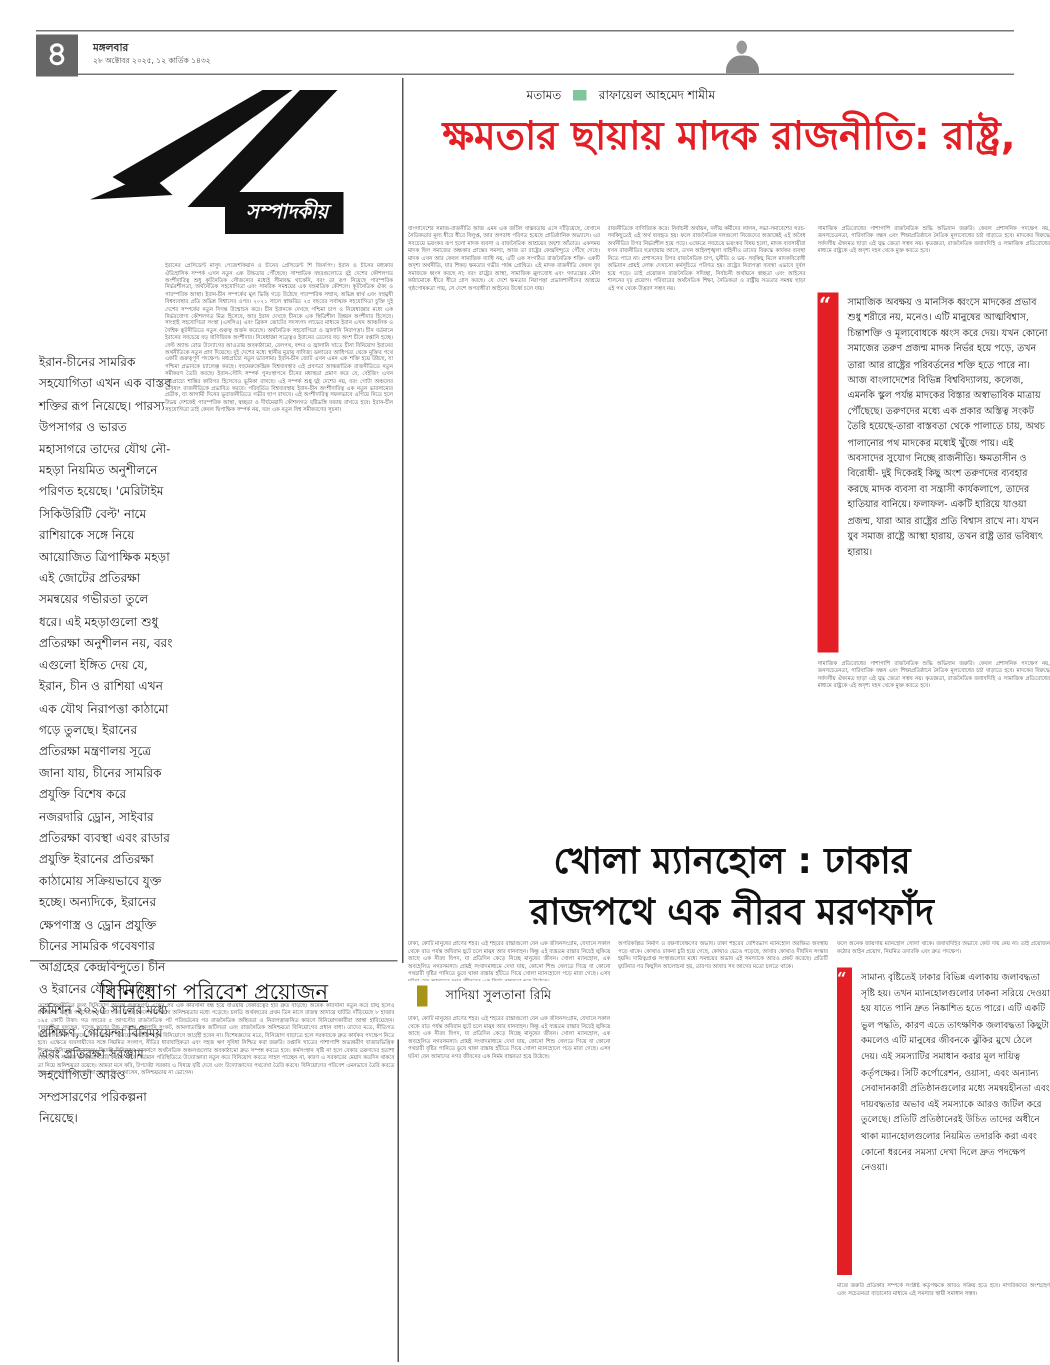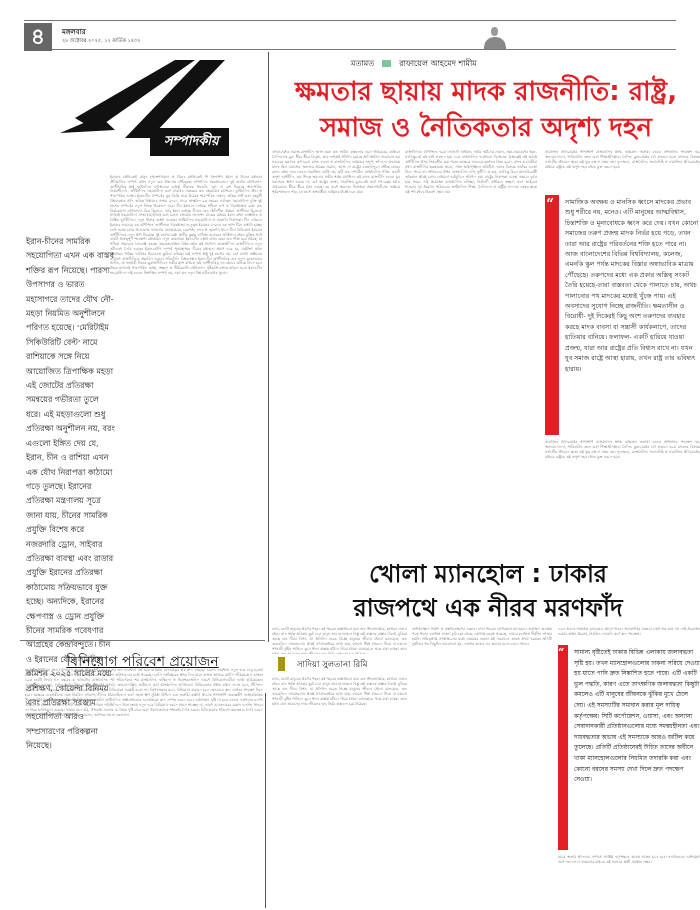--- a/index.html
+++ b/index.html
@@ -74,21 +74,20 @@
 <div class="ed-body-small">ইরানের প্রেসিডেন্ট মাসুদ পেজেশকিয়ান ও চীনের প্রেসিডেন্ট শি জিনপিং। ইরান ও চীনের মধ্যকার ঐতিহাসিক সম্পর্ক এখন নতুন এক উচ্চতায় পৌঁছেছে। সাম্প্রতিক বছরগুলোতে দুই দেশের কৌশলগত অংশীদারিত্ব শুধু কূটনৈতিক সৌজন্যের মধ্যেই সীমাবদ্ধ থাকেনি, বরং তা রূপ নিয়েছে পারস্পরিক নির্ভরশীলতা, অর্থনৈতিক সহযোগিতা এবং সামরিক সমন্বয়ের এক বহুমাত্রিক কৌশলে। কূটনৈতিক ঐক্য ও পারস্পরিক আস্থা। ইরান-চীন সম্পর্কের মূল ভিত্তি গড়ে উঠেছে পারস্পরিক সম্মান, অভিন্ন স্বার্থ এবং বহুমুখী বিশ্বব্যবস্থার প্রতি অভিন্ন বিশ্বাসের ওপর। ২০২১ সালে স্বাক্ষরিত ২৫ বছরের সর্বাত্মক সহযোগিতা চুক্তি দুই দেশের সম্পর্কের নতুন দিগন্ত উন্মোচন করে। চীন ইরানকে দেখছে পশ্চিমা চাপ ও নিষেধাজ্ঞার মধ্যে এক নির্ভরযোগ্য কৌশলগত মিত্র হিসেবে, আর ইরান দেখছে চীনকে এক স্থিতিশীল উন্নয়ন অংশীদার হিসেবে। সাংহাই সহযোগিতা সংস্থা (এসসিও) এবং ব্রিকস জোটের সদস্যপদ লাভের মাধ্যমে ইরান এখন আঞ্চলিক ও বৈশ্বিক কূটনীতিতে নতুন গুরুত্ব অর্জন করেছে। অর্থনৈতিক সহযোগিতা ও জ্বালানি নিরাপত্তা। চীন বর্তমানে ইরানের সবচেয়ে বড় বাণিজ্যিক অংশীদার। নিষেধাজ্ঞা সত্ত্বেও ইরানের তেলের বড় অংশ চীনে রপ্তানি হচ্ছে। বেল্ট অ্যান্ড রোড উদ্যোগের আওতায় অবকাঠামো, রেলপথ, বন্দর ও জ্বালানি খাতে চীনা বিনিয়োগ ইরানের অর্থনীতিকে নতুন প্রাণ দিয়েছে। দুই দেশের মধ্যে স্থানীয় মুদ্রায় বাণিজ্য ডলারের আধিপত্য থেকে মুক্তির পথে একটি গুরুত্বপূর্ণ পদক্ষেপ। মধ্যপ্রাচ্যে নতুন ভারসাম্য। ইরান-চীন জোট এখন এমন এক শক্তি হয়ে উঠছে, যা পশ্চিমা প্রভাবকে চ্যালেঞ্জ করছে। বহুমেরুকেন্দ্রিক বিশ্বব্যবস্থার এই প্রবণতা আন্তর্জাতিক রাজনীতিতে নতুন সমীকরণ তৈরি করছে। ইরান-সৌদি সম্পর্ক পুনঃস্থাপনে চীনের মধ্যস্থতা প্রমাণ করে যে, বেইজিং এখন মধ্যপ্রাচ্যে শান্তির কারিগর হিসেবেও ভূমিকা রাখছে। এই সম্পর্ক শুধু দুই দেশের নয়, বরং গোটা অঞ্চলের ভবিষ্যৎ রাজনীতিকে প্রভাবিত করবে। পরিবর্তিত বিশ্বব্যবস্থায় ইরান-চীন অংশীদারিত্ব এক নতুন ভারসাম্যের প্রতীক, যা আগামী দিনের ভূরাজনীতিতে গভীর ছাপ রাখবে। এই অংশীদারিত্ব সফলভাবে এগিয়ে নিতে হলে উভয় দেশকেই পারস্পরিক আস্থা, স্বচ্ছতা ও দীর্ঘমেয়াদি কৌশলগত দৃষ্টিভঙ্গি বজায় রাখতে হবে। ইরান-চীন সহযোগিতা তাই কেবল দ্বিপাক্ষিক সম্পর্ক নয়, বরং এক নতুন বিশ্ব সমীকরণের সূচনা।</div>
 <div class="ed-pull">ইরান-চীনের সামরিক সহযোগিতা এখন এক বাস্তব শক্তির রূপ নিয়েছে। পারস্য উপসাগর ও ভারত মহাসাগরে তাদের যৌথ নৌ-মহড়া নিয়মিত অনুশীলনে পরিণত হয়েছে। 'মেরিটাইম সিকিউরিটি বেল্ট' নামে রাশিয়াকে সঙ্গে নিয়ে আয়োজিত ত্রিপাক্ষিক মহড়া এই জোটের প্রতিরক্ষা সমন্বয়ের গভীরতা তুলে ধরে। এই মহড়াগুলো শুধু প্রতিরক্ষা অনুশীলন নয়, বরং এগুলো ইঙ্গিত দেয় যে, ইরান, চীন ও রাশিয়া এখন এক যৌথ নিরাপত্তা কাঠামো গড়ে তুলছে। ইরানের প্রতিরক্ষা মন্ত্রণালয় সূত্রে জানা যায়, চীনের সামরিক প্রযুক্তি বিশেষ করে নজরদারি ড্রোন, সাইবার প্রতিরক্ষা ব্যবস্থা এবং রাডার প্রযুক্তি ইরানের প্রতিরক্ষা কাঠামোয় সক্রিয়ভাবে যুক্ত হচ্ছে। অন্যদিকে, ইরানের ক্ষেপণাস্ত্র ও ড্রোন প্রযুক্তি চীনের সামরিক গবেষণার আগ্রহের কেন্দ্রবিন্দুতে। চীন ও ইরানের যৌথ সামরিক কমিশন ২০২৫ সালের মধ্যে প্রশিক্ষণ, গোয়েন্দা বিনিময় এবং প্রতিরক্ষা সরঞ্জাম সহযোগিতা আরও সম্প্রসারণের পরিকল্পনা নিয়েছে।</div>
 
 <div class="divider-v"></div>
 
 <div class="op-byline">
   <span>মতামত</span><span class="sq"></span><span>রাফায়েল আহমেদ শামীম</span>
 </div>
 <div class="op-title">
   <div>ক্ষমতার ছায়ায় মাদক রাজনীতি: রাষ্ট্র,</div>
-  <div>সমাজ ও নৈতিকতার অদৃশ্য দহন</div>
 </div>
 <div class="col-text" style="left:272px; top:150px; width:128px; height:390px;">বাংলাদেশের সমাজ-রাজনীতি আজ এমন এক জটিল বাস্তবতায় এসে দাঁড়িয়েছে, যেখানে নৈতিকতার মূল্য ধীরে ধীরে বিলুপ্ত, আর অপরাধ পরিণত হয়েছে প্রাতিষ্ঠানিক অভ্যাসে। এর সবচেয়ে ভয়ংকর রূপ হলো মাদক ব্যবসা ও রাজনৈতিক আশ্রয়ের অদৃশ্য আঁতাত। একসময় মাদক ছিল সমাজের অন্ধকার প্রান্তের সমস্যা, আজ তা রাষ্ট্রের কেন্দ্রবিন্দুতে পৌঁছে গেছে। মাদক এখন আর কেবল সামাজিক ব্যাধি নয়, এটি এক সংগঠিত রাজনৈতিক শক্তি- একটি অদৃশ্য অর্থনীতি, যার শিকড় ক্ষমতার গভীর পর্যন্ত প্রোথিত। এই মাদক রাজনীতি কেবল যুব সমাজকে ধ্বংস করছে না; বরং রাষ্ট্রের আস্থা, সামাজিক মূল্যবোধ এবং গণতন্ত্রের মৌল কাঠামোকে ধীরে ধীরে গ্রাস করছে। যে দেশে ক্ষমতার নিরাপত্তা প্রভাবশালীদের আশ্রয়ে পৃষ্ঠপোষকতা পায়, সে দেশে অপরাধীরা আইনের উর্ধ্বে চলে যায়।</div>
 <div class="col-text" style="left:405px; top:150px; width:132px; height:390px;">রাজনীতিকে বাণিজ্যিক করে। নির্বাচনী অর্থায়ন, দলীয় কর্মীদের লালন, সভা-সমাবেশের খরচ- সবকিছুতেই এই অর্থ ব্যবহৃত হয়। ফলে রাজনৈতিক দলগুলো নিজেদের অজান্তেই এই অবৈধ অর্থনীতির উপর নির্ভরশীল হয়ে পড়ে। এক্ষেত্রে সবচেয়ে ভয়ংকর বিষয় হলো, মাদক ব্যবসায়ীরা যখন রাজনীতির ছত্রছায়ায় আসে, তখন আইনশৃঙ্খলা বাহিনীও তাদের বিরুদ্ধে কার্যকর ব্যবস্থা নিতে পারে না। প্রশাসনের উপর রাজনৈতিক চাপ, দুর্নীতি ও ভয়- সবকিছু মিলে মাদকবিরোধী অভিযান প্রায়ই লোক দেখানো কর্মসূচিতে পরিণত হয়। রাষ্ট্রের নিরাপত্তা ব্যবস্থা এভাবে দুর্বল হয়ে পড়ে। তাই প্রয়োজন রাজনৈতিক সদিচ্ছা, নির্বাচনী অর্থায়নে স্বচ্ছতা এবং আইনের শাসনের দৃঢ় প্রয়োগ। পরিবারের অর্থনৈতিক শিক্ষা, নৈতিকতা ও রাষ্ট্রীয় সততার সমন্বয় ছাড়া এই পথ থেকে উত্তরণ সম্ভব নয়।</div>
 <div class="col-text" style="left:545px; top:150px; width:155px; height:42px;">সামাজিক প্রতিরোধের পাশাপাশি রাজনৈতিক শুদ্ধি অভিযান জরুরি। কেবল প্রশাসনিক পদক্ষেপ নয়, জনসচেতনতা, পারিবারিক বন্ধন এবং শিক্ষাপ্রতিষ্ঠানে নৈতিক মূল্যবোধের চর্চা বাড়াতে হবে। মাদকের বিরুদ্ধে সর্বদলীয় ঐক্যমত ছাড়া এই যুদ্ধ জেতা সম্ভব নয়। কৃতজ্ঞতা, রাজনৈতিক জবাবদিহি ও সামাজিক প্রতিরোধের মাধ্যমে রাষ্ট্রকে এই অদৃশ্য দহন থেকে মুক্ত করতে হবে।</div>
 <div class="quote-box">
   <div class="quote-bar"></div>
   <div class="quote-mark">“</div>
   <div class="quote-text">সামাজিক অবক্ষয় ও মানসিক ধ্বংসে মাদকের প্রভাব শুধু শরীরে নয়, মনেও। এটি মানুষের আত্মবিশ্বাস, চিন্তাশক্তি ও মূল্যবোধকে ধ্বংস করে দেয়। যখন কোনো সমাজের তরুণ প্রজন্ম মাদক নির্ভর হয়ে পড়ে, তখন তারা আর রাষ্ট্রের পরিবর্তনের শক্তি হতে পারে না। আজ বাংলাদেশের বিভিন্ন বিশ্ববিদ্যালয়, কলেজ, এমনকি স্কুল পর্যন্ত মাদকের বিস্তার অস্বাভাবিক মাত্রায় পৌঁছেছে। তরুণদের মধ্যে এক প্রকার অস্তিত্ব সংকট তৈরি হয়েছে-তারা বাস্তবতা থেকে পালাতে চায়, অথচ পালানোর পথ মাদকের মধ্যেই খুঁজে পায়। এই অবসাদের সুযোগ নিচ্ছে রাজনীতি। ক্ষমতাসীন ও বিরোধী- দুই দিকেরই কিছু অংশ তরুণদের ব্যবহার করছে মাদক ব্যবসা বা সন্ত্রাসী কার্যকলাপে, তাদের হাতিয়ার বানিয়ে। ফলাফল- একটি হারিয়ে যাওয়া প্রজন্ম, যারা আর রাষ্ট্রের প্রতি বিশ্বাস রাখে না। যখন যুব সমাজ রাষ্ট্রে আস্থা হারায়, তখন রাষ্ট্র তার ভবিষ্যৎ হারায়।</div>
 </div>
 <div class="col-text" style="left:545px; top:440px; width:155px; height:100px;">সামাজিক প্রতিরোধের পাশাপাশি রাজনৈতিক শুদ্ধি অভিযান জরুরি। কেবল প্রশাসনিক পদক্ষেপ নয়, জনসচেতনতা, পারিবারিক বন্ধন এবং শিক্ষাপ্রতিষ্ঠানে নৈতিক মূল্যবোধের চর্চা বাড়াতে হবে। মাদকের বিরুদ্ধে সর্বদলীয় ঐক্যমত ছাড়া এই যুদ্ধ জেতা সম্ভব নয়। কৃতজ্ঞতা, রাজনৈতিক জবাবদিহি ও সামাজিক প্রতিরোধের মাধ্যমে রাষ্ট্রকে এই অদৃশ্য দহন থেকে মুক্ত করতে হবে।</div>

